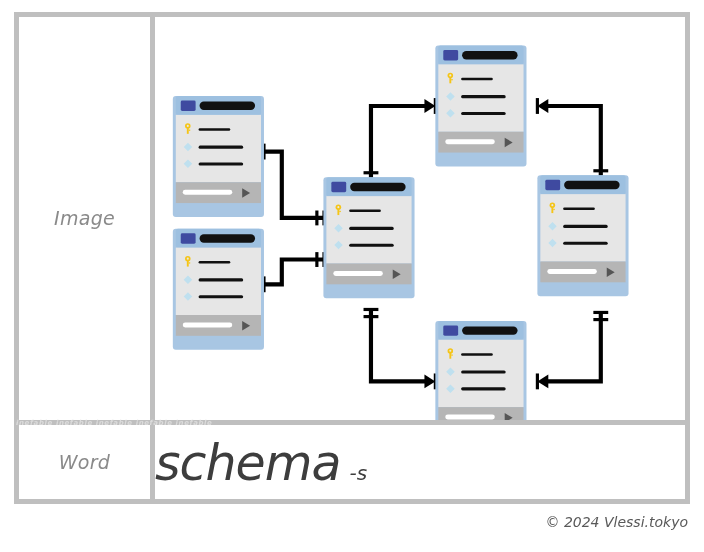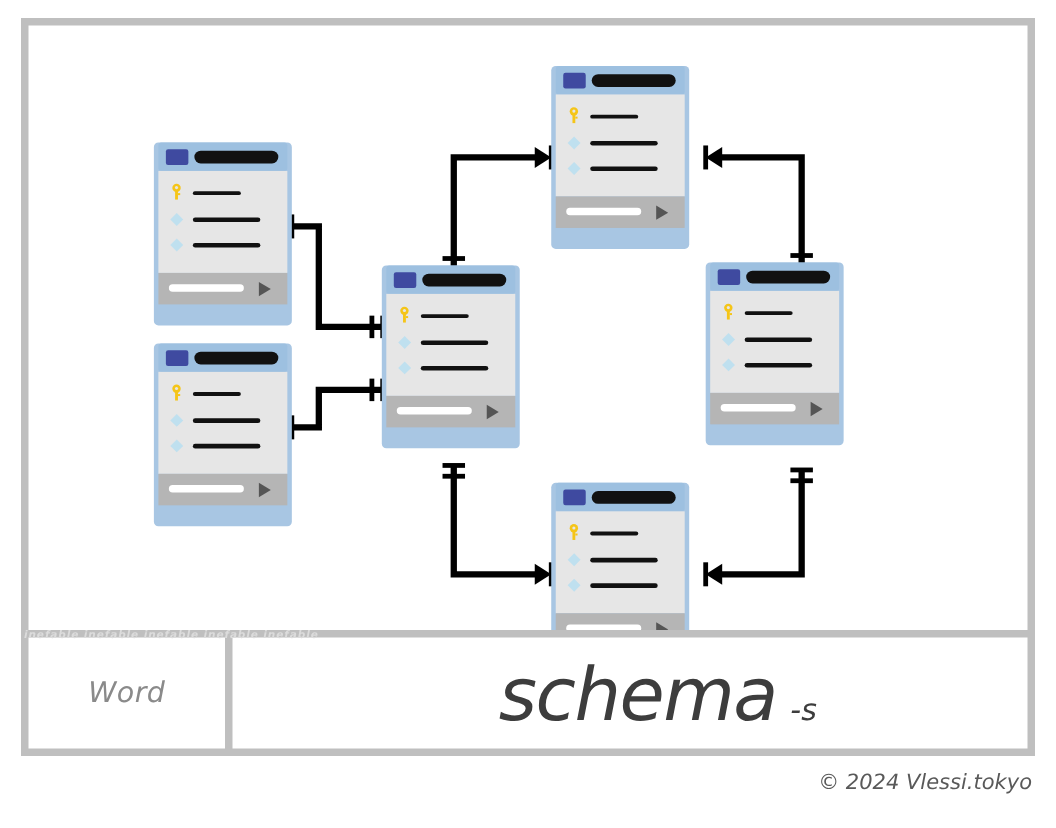--- a/index.html
+++ b/index.html
@@ -57,22 +57,21 @@
     flex: 1 1 auto;
     background: #ffffff;
     position: relative;
     overflow: hidden;
   }
 
   
   #word-cell {
     display: flex;
     align-items: center;
-    justify-content: center;
-    padding-left: 37px;
+    justify-content: flex-start;
   }
   .word-wrap {
     display: flex;
     align-items: baseline;
     transform: translateY(2px);
   }
   #word-main {
     font-family: "DejaVu Sans", sans-serif;
     font-style: italic;
     font-weight: 400;
@@ -128,20 +127,23 @@
     display: block;
   }
 </style>
 </head>
 <body>
 
 <div id="flashcard">
 
   <div class="card-row" id="row-image">
 
+    <div class="label-cell">
+      <span class="label-text">Image</span>
+    </div>
 
     <div class="content-cell" id="diagram-cell">
 
       <svg id="diagram-svg" viewBox="0 0 535 403" preserveAspectRatio="xMidYMid meet">
 
         <defs>
 
           <g id="tableCard">
 
             <rect x="0" y="0" width="92" height="122" rx="3" ry="3" fill="#a8c6e3"></rect>

